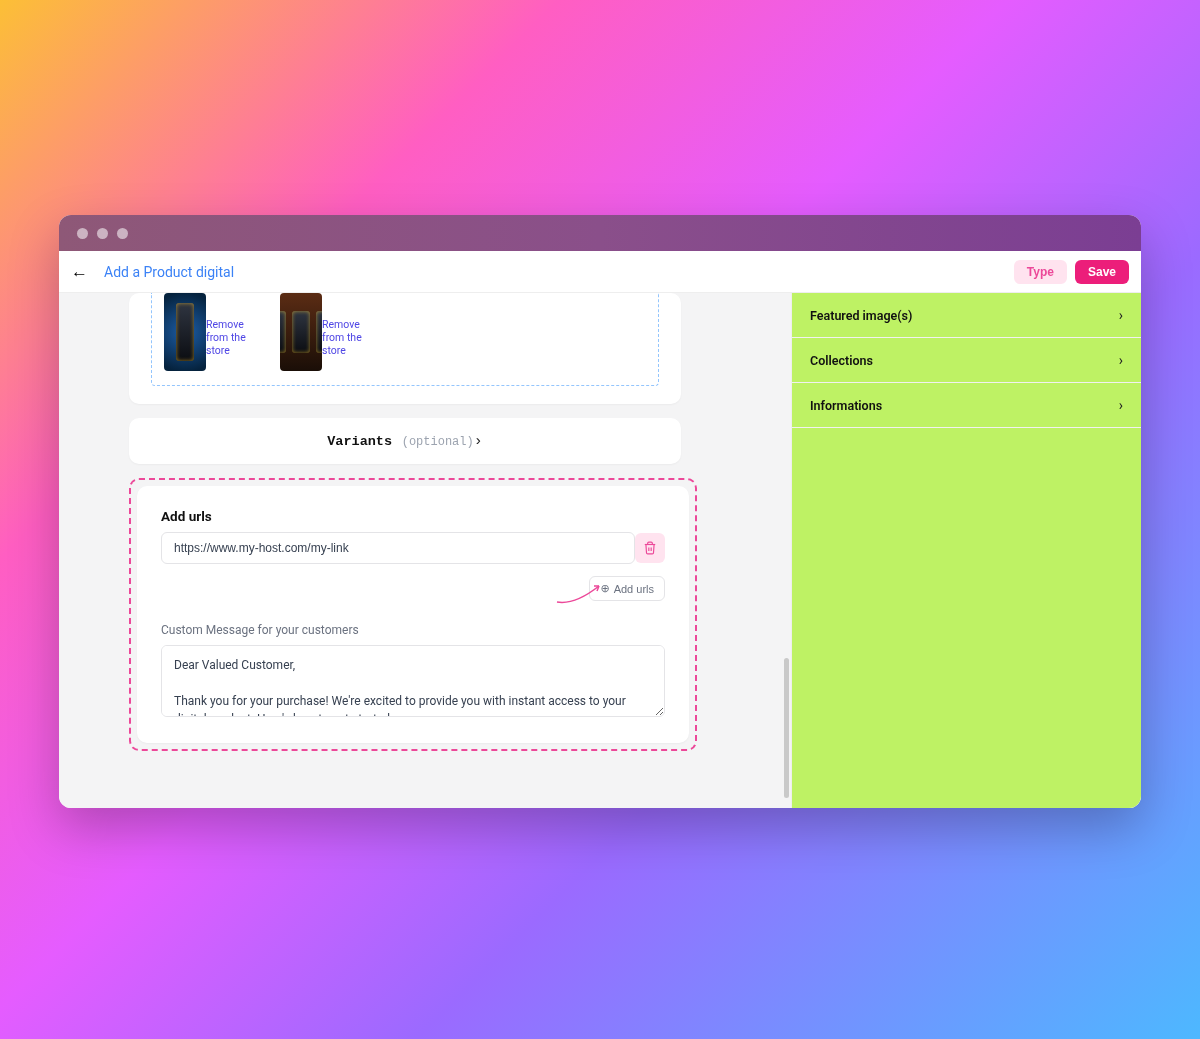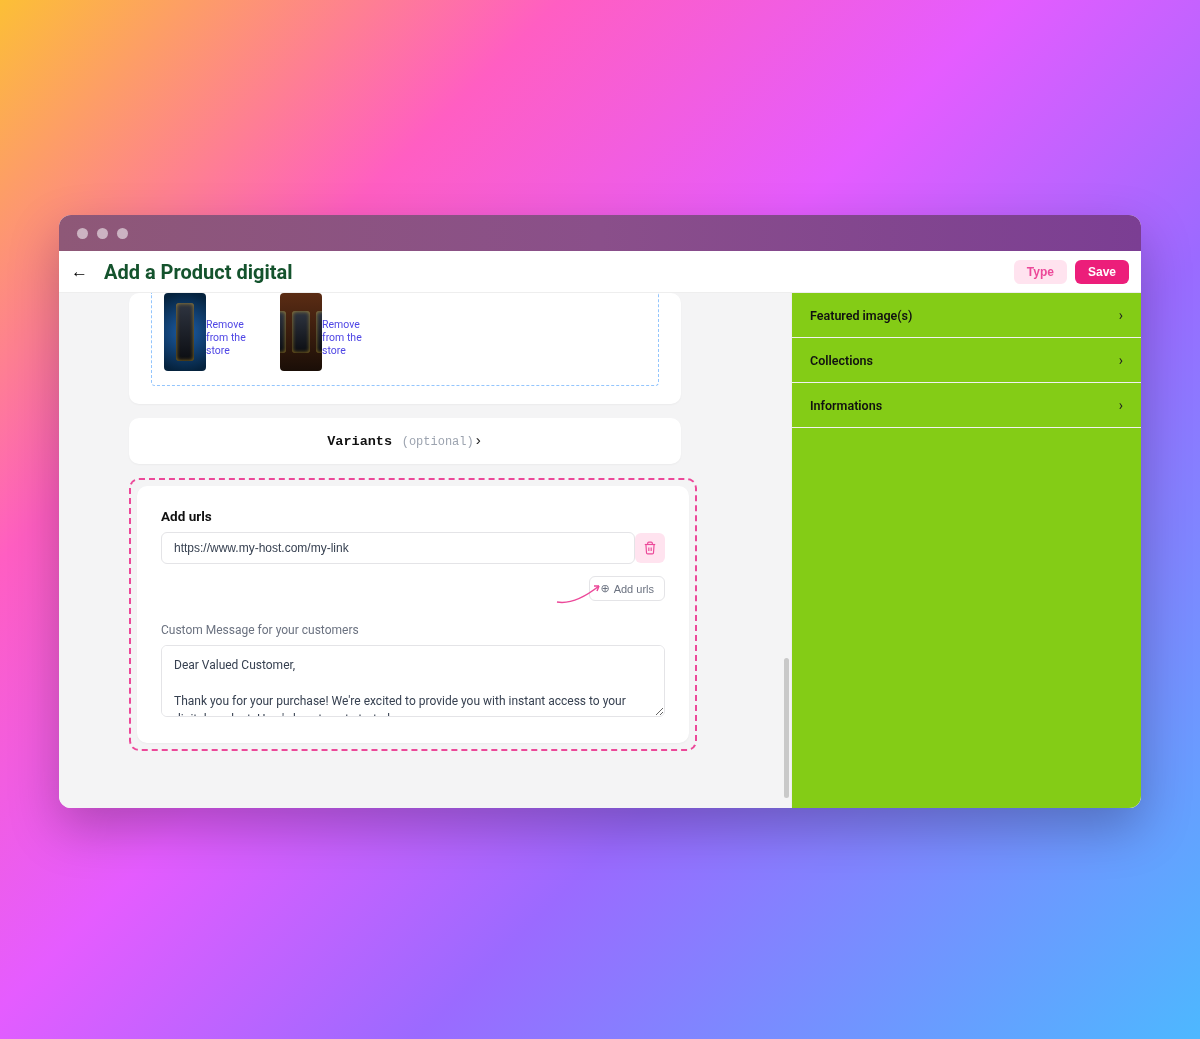--- a/index.html
+++ b/index.html
@@ -34,21 +34,21 @@
       height: 42px;
       background: #fff;
       border-bottom: 1px solid #eee;
       display: flex;
       align-items: center;
       padding: 0 12px;
       justify-content: space-between;
     }
     .topbar-left { display: flex; align-items: center; gap: 16px; }
     .back-arrow { font-size: 17px; font-weight: 700; cursor: pointer; }
-    .page-title { font-size: 20px; font-weight: 700; color: #14532d; }
+    .page-title { font-size: 14px; font-weight: 400; color: #3b82f6; }
     .topbar-right { display: flex; gap: 8px; }
     .btn {
       border-radius: 6px;
       padding: 5px 13px;
       font-size: 12px;
       font-weight: 600;
       cursor: pointer;
       border: none;
     }
     .btn-type { background: #ffe3ef; color: #ec4899; }
@@ -68,21 +68,21 @@
       position: absolute;
       right: 2px;
       top: 365px;
       width: 5px;
       height: 140px;
       background: #c9c9c9;
       border-radius: 3px;
     }
     .right-col {
       width: 350px;
-      background: #84cc16;
+      background: #bef264;
       border-left: 1px solid #eee;
     }
 
     .card {
       background: #fff;
       border-radius: 10px;
       margin-bottom: 14px;
       box-shadow: 0 1px 2px rgba(0,0,0,0.04);
       width: 552px;
     }

